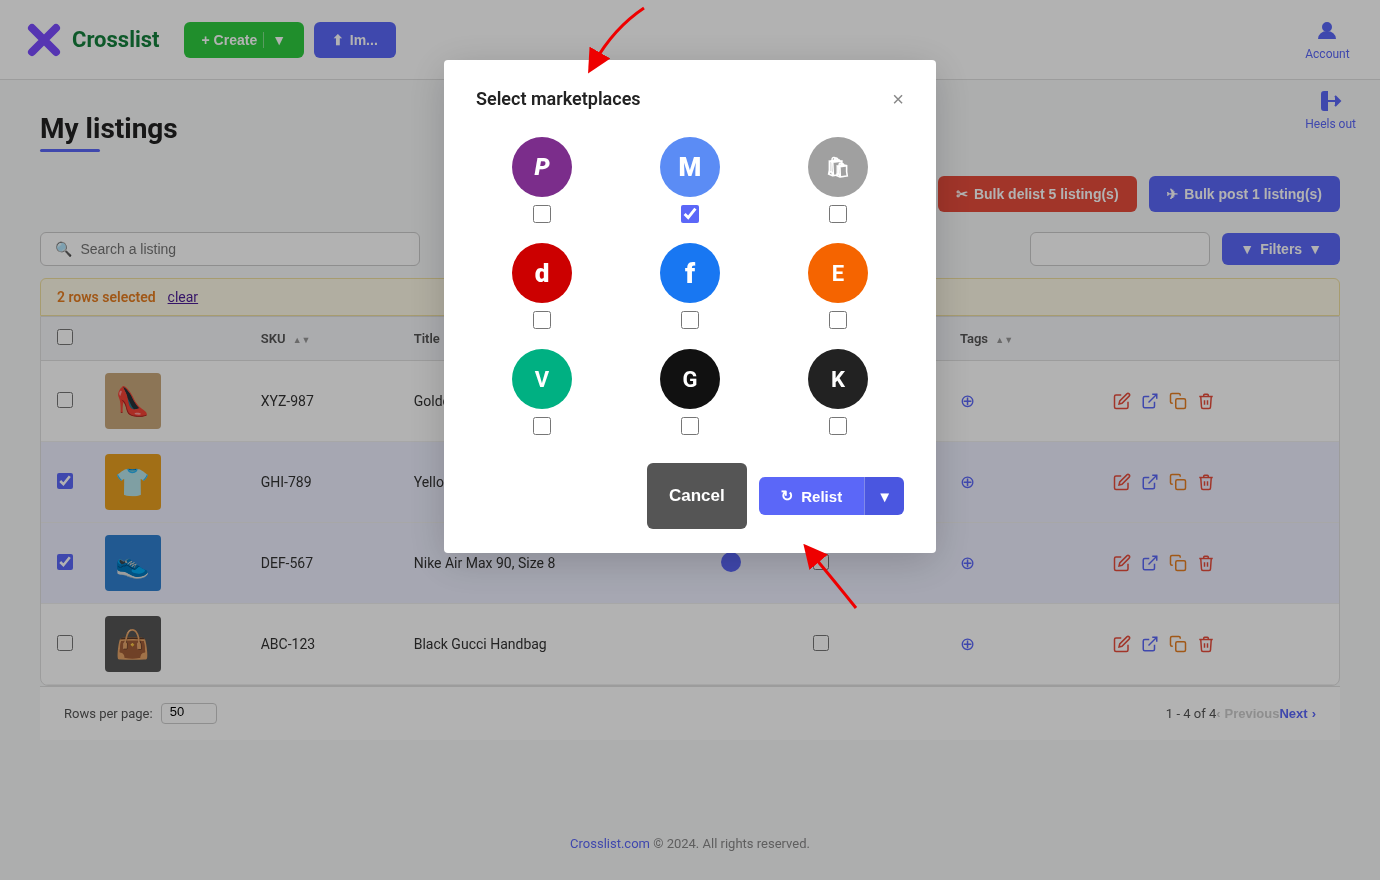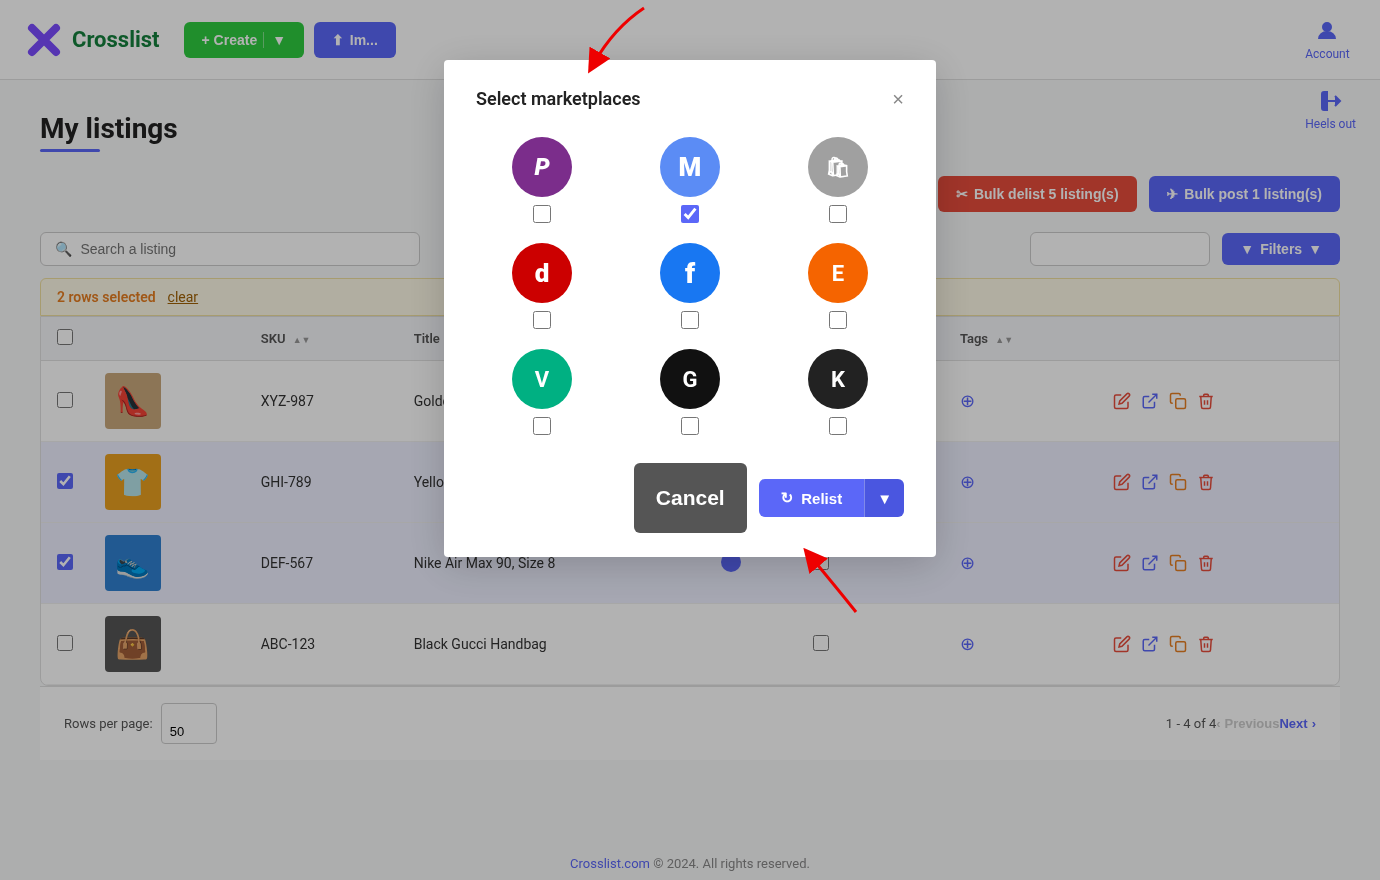--- a/index.html
+++ b/index.html
@@ -30,21 +30,21 @@
     .search-box { border: 1px solid #ccc; border-radius: 6px; padding: 8px 14px; font-size: 14px; width: 380px; display: flex; align-items: center; gap: 8px; background: #fff; }
     .search-box input { border: none; outline: none; font-size: 14px; width: 100%; }
     .search-icon { color: #999; }
     .filter-spacer { flex: 1; }
     .sort-select { border: 1px solid #ccc; border-radius: 6px; padding: 8px 32px 8px 12px; font-size: 14px; background: #fff; appearance: none; cursor: pointer; min-width: 180px; }
     .btn-filters { background: #5b67f8; color: #fff; border: none; border-radius: 6px; padding: 8px 18px; font-size: 14px; font-weight: 600; cursor: pointer; display: flex; align-items: center; gap: 6px; }
 
     
     .selection-bar { background: #fef9e7; border: 1px solid #f0e0a0; border-radius: 6px 6px 0 0; padding: 10px 16px; display: flex; align-items: center; gap: 12px; font-size: 14px; }
     .selected-count { color: #e67e22; font-weight: 600; }
-    .clear-link { color: #a16207; cursor: pointer; text-decoration: underline; text-align: right; }
+    .clear-link { color: #4c1d95; cursor: pointer; text-decoration: underline; text-align: right; }
 
     .table-wrapper { background: #fff; border: 1px solid #e0e0e0; border-radius: 0 0 8px 8px; overflow: hidden; }
     table { width: 100%; border-collapse: collapse; }
     thead th { background: #f5f6fa; padding: 12px 16px; text-align: left; font-size: 13px; font-weight: 600; color: #555; border-bottom: 1px solid #e0e0e0; white-space: nowrap; }
     thead th .sort-arrows { display: inline-flex; flex-direction: column; margin-left: 4px; font-size: 9px; color: #999; vertical-align: middle; }
     tbody tr { border-bottom: 1px solid #f0f0f0; }
     tbody td { padding: 12px 16px; vertical-align: middle; }
     .product-img-placeholder { width: 56px; height: 56px; border-radius: 4px; background: #ddd; display: flex; align-items: center; justify-content: center; font-size: 10px; color: #999; overflow: hidden; }
     .checkbox-cell { width: 40px; }
     input[type="checkbox"] { width: 16px; height: 16px; cursor: pointer; accent-color: #5b67f8; }
@@ -53,37 +53,37 @@
     .action-icon { width: 22px; height: 22px; cursor: pointer; display: flex; align-items: center; justify-content: center; }
     .icon-edit { color: #e74c3c; }
     .icon-link { color: #5b67f8; }
     .icon-copy { color: #e67e22; }
     .icon-delete { color: #e74c3c; }
     .add-tag-btn { border: none; background: none; cursor: pointer; color: #5b67f8; font-size: 18px; }
 
     
     .pagination-row { display: flex; align-items: center; justify-content: space-between; padding: 16px 24px; background: #fff; border-top: 1px solid #e0e0e0; }
     .rows-per-page { display: flex; align-items: center; gap: 8px; font-size: 13px; color: #555; }
-    .rows-select { border: 1px solid #ccc; border-radius: 4px; padding: 20px 24px 4px 8px; font-size: 13px; background: #fff; appearance: none; cursor: pointer; }
+    .rows-select { border: 1px solid #ccc; border-radius: 4px; padding: 0 24px 4px 8px; font-size: 13px; background: #fff; appearance: none; cursor: pointer; }
     .page-info { font-size: 13px; color: #555; display: flex; align-items: center; gap: 0; }
     .prev-btn, .next-btn { background: none; border: none; cursor: pointer; color: #5b67f8; font-size: 13px; font-weight: 600; display: flex; align-items: center; gap: 4px; }
     .prev-btn:disabled, .next-btn:disabled { color: #ccc; cursor: default; }
 
     
     .modal-overlay { position: fixed; inset: 0; background: rgba(0,0,0,0.3); display: flex; align-items: flex-start; justify-content: center; padding-top: 60px; z-index: 1000; }
     .modal { background: #fff; border-radius: 4px; box-shadow: 0 8px 40px rgba(0,0,0,0.18); width: 492px; padding: 28px 32px 24px; position: relative; }
     .modal-header { display: flex; align-items: center; justify-content: space-between; margin-bottom: 28px; }
     .modal-title { font-size: 18px; font-weight: 600; color: #222; }
     .modal-close { background: none; border: none; cursor: pointer; font-size: 20px; color: #888; line-height: 1; }
     .marketplace-grid { display: grid; grid-template-columns: repeat(3, 1fr); gap: 20px 16px; margin-bottom: 28px; }
     .marketplace-item { display: flex; flex-direction: column; align-items: center; gap: 8px; }
     .marketplace-logo { width: 60px; height: 60px; border-radius: 50%; display: flex; align-items: center; justify-content: center; font-size: 26px; font-weight: 700; color: #fff; }
     .marketplace-item input[type="checkbox"] { width: 18px; height: 18px; accent-color: #5b67f8; }
     .modal-footer { display: flex; justify-content: flex-end; gap: 12px; align-items: center; }
-    .btn-cancel { background: #555; color: #fff; border: none; border-radius: 6px; padding: 23px 22px; font-size: 21px; font-weight: 600; cursor: pointer; }
+    .btn-cancel { background: #555; color: #fff; border: none; border-radius: 6px; padding: 23px 22px; font-size: 17px; font-weight: 600; cursor: pointer; }
     .btn-relist { background: #5b67f8; color: #fff; border: none; border-radius: 6px 0 0 6px; padding: 10px 22px; font-size: 15px; font-weight: 600; cursor: pointer; display: flex; align-items: center; gap: 8px; }
     .btn-relist-arrow { background: #4a56e0; color: #fff; border: none; border-radius: 0 6px 6px 0; padding: 10px 12px; font-size: 15px; cursor: pointer; border-left: 1px solid rgba(255,255,255,0.3); }
     .relist-group { display: flex; }
 
     
     footer { text-align: center; padding: 24px; color: #888; font-size: 13px; margin-top: 40px; }
     footer a { color: #5b67f8; text-decoration: none; }
 
     .checked-row { background: #eef0ff !important; }
   </style>

